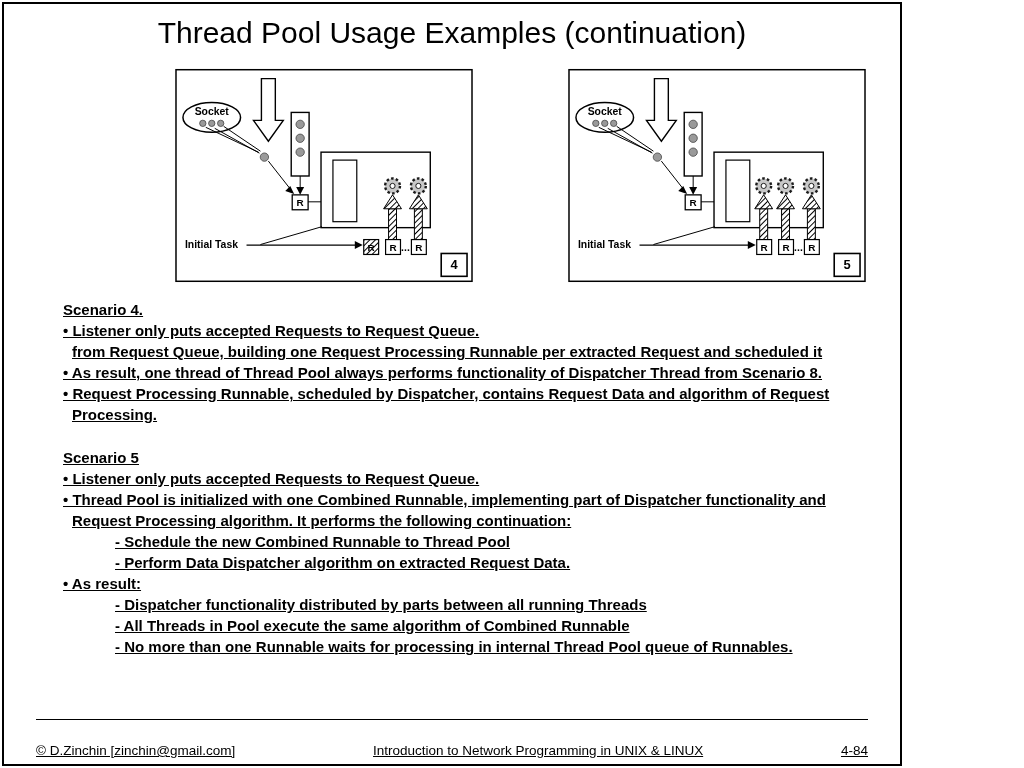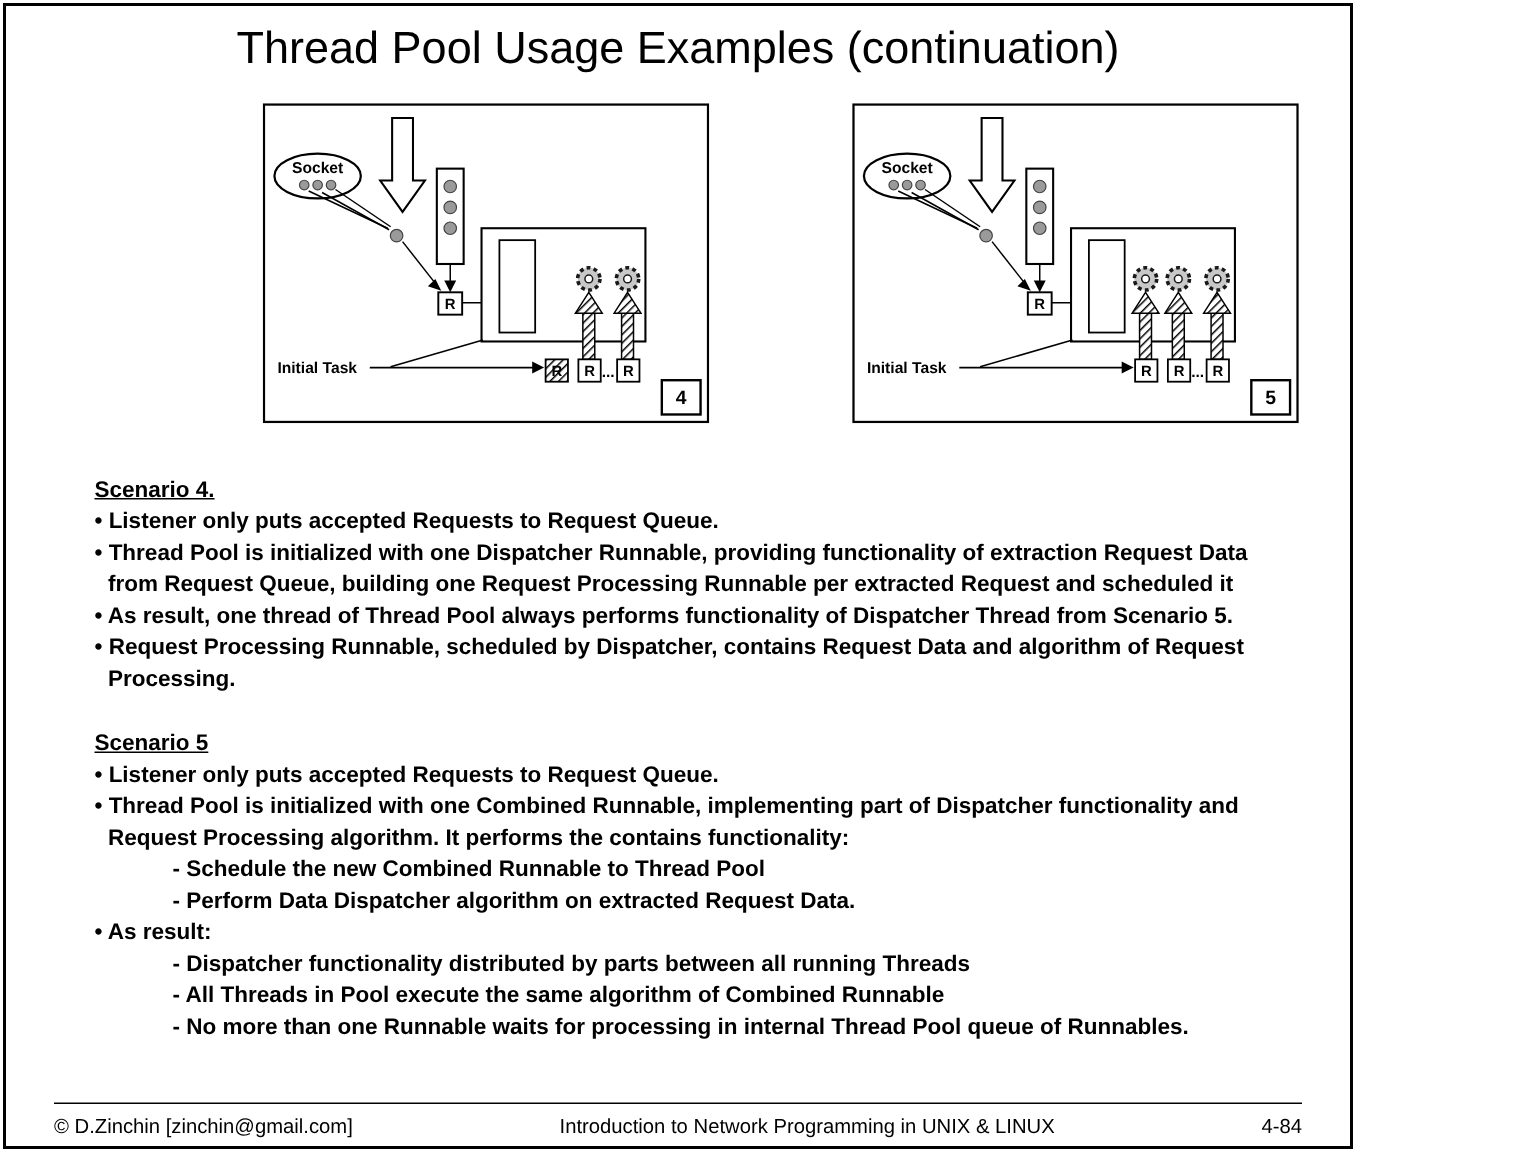--- a/index.html
+++ b/index.html
@@ -4,30 +4,30 @@
 <style>
   html,body{margin:0;padding:0;background:#fff;}
   .stage{position:relative;width:904px;height:768px;background:#fff;overflow:hidden;
          font-family:"Liberation Sans",sans-serif;color:#000;}
   .slide{position:absolute;inset:2px;border:2.5px solid #000;background:#fff;overflow:hidden;}
   .title{position:absolute;top:12px;left:0;width:100%;text-align:center;
          font-size:30px;font-weight:400;letter-spacing:0;}
   .diagram{position:absolute;top:64px;}
   .diagram.left{left:171px;}
   .diagram.right{left:564px;}
-  .text-block{position:absolute;top:312px;left:59px;right:18px;
-              font-size:15px;font-weight:700;line-height:21px;}
+  .text-block{position:absolute;top:295px;left:59px;right:18px;
+              font-size:15px;font-weight:700;line-height:21px;text-decoration:underline;}
   .scenario-heading{text-decoration:underline;white-space:nowrap;}
   .line{white-space:nowrap;}
   .line.cont{padding-left:9px;}
   .line.sub{padding-left:52px;}
   .block-gap{height:22px;}
   .footer{position:absolute;left:32px;right:32px;bottom:6px;border-top:1.5px solid #000;
-          padding-top:7px;display:flex;justify-content:space-between;align-items:baseline;
-          font-size:13.5px;font-weight:400;}
+          padding-top:23px;display:flex;justify-content:space-between;align-items:baseline;
+          font-size:13.5px;font-weight:400;text-decoration:underline;}
   
   .d-label{font-family:"Liberation Sans",sans-serif;font-weight:700;font-size:10.5px;fill:#000;}
   .d-label-sm{font-family:"Liberation Sans",sans-serif;font-weight:700;font-size:10px;fill:#000;}
   .d-num{font-family:"Liberation Sans",sans-serif;font-weight:700;font-size:13px;fill:#000;}
   .dot{fill:#9a9a9a;stroke:#444;stroke-width:0.8;}
 </style>
 </head>
 <body>
 
 <div class="stage">
@@ -217,32 +217,31 @@
     </g>
     <g>
       <rect x="268" y="186" width="26" height="23" fill="#fff" stroke="#000" stroke-width="1.6"></rect>
       <text x="281" y="202" class="d-num" text-anchor="middle">5</text>
     </g>
   </svg>
 
   <div class="text-block">
     <div class="scenario-heading">Scenario 4.</div>
     <div class="line bullet">• Listener only puts accepted Requests to Request Queue.</div>
-    <div class="line bullet">• Thread Pool is initialized with one Dispatcher Runnable, providing functionality of extraction Request Data</div>
     <div class="line cont">from Request Queue, building one Request Processing Runnable per extracted Request and scheduled it</div>
-    <div class="line bullet">• As result, one thread of Thread Pool always performs functionality of Dispatcher Thread from Scenario 5.</div>
+    <div class="line bullet">• As result, one thread of Thread Pool always performs functionality of Dispatcher Thread from Scenario 8.</div>
     <div class="line bullet">• Request Processing Runnable, scheduled by Dispatcher, contains Request Data and algorithm of Request</div>
     <div class="line cont">Processing.</div>
 
     <div class="block-gap"></div>
 
     <div class="scenario-heading">Scenario 5</div>
     <div class="line bullet">• Listener only puts accepted Requests to Request Queue.</div>
     <div class="line bullet">• Thread Pool is initialized with one Combined Runnable, implementing part of Dispatcher functionality and</div>
-    <div class="line cont">Request Processing algorithm. It performs the contains functionality:</div>
+    <div class="line cont">Request Processing algorithm. It performs the following continuation:</div>
     <div class="line sub">- Schedule the new Combined Runnable to Thread Pool</div>
     <div class="line sub">- Perform Data Dispatcher algorithm on extracted Request Data.</div>
     <div class="line bullet">• As result:</div>
     <div class="line sub">- Dispatcher functionality distributed by parts between all running Threads</div>
     <div class="line sub">- All Threads in Pool execute the same algorithm of Combined Runnable</div>
     <div class="line sub">- No more than one Runnable waits for processing in internal Thread Pool queue of Runnables.</div>
   </div>
 
   <div class="footer">
     <span>© D.Zinchin [zinchin@gmail.com]</span>

